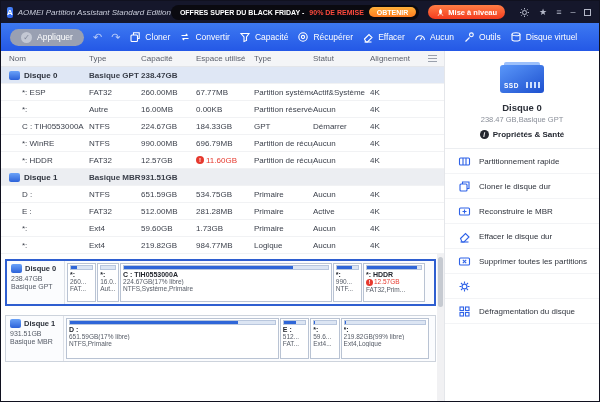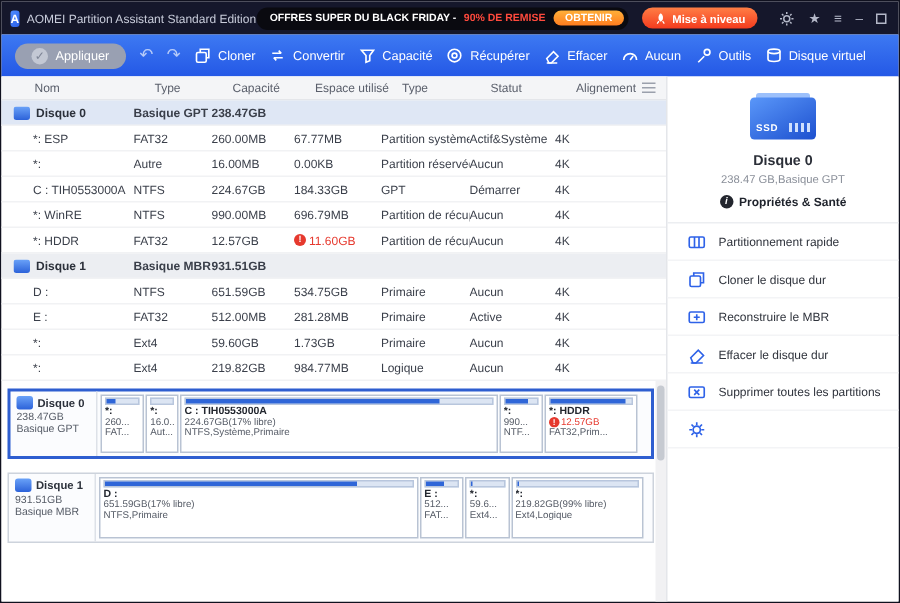--- a/index.html
+++ b/index.html
@@ -4,21 +4,21 @@
 <style>
   * { box-sizing: border-box; margin:0; padding:0; }
   html,body { width:600px; height:402px; overflow:hidden; }
   body { font-family:"Liberation Sans", sans-serif; background:#fff; }
   .window { width:600px; height:402px; display:flex; flex-direction:column; border:1px solid #10111f; }
 
   
   .titlebar { flex:0 0 22px; background:#15172b; display:flex; align-items:center; padding:0 8px 0 6px; }
   .logo { width:11px; height:11px; border-radius:2px; background:linear-gradient(135deg,#4f8cff,#2a5fe8);
           color:#fff; font-size:8px; font-weight:bold; display:flex; align-items:center; justify-content:center; margin-right:5px; }
-  .app-title { color:#c9cddb; font-size:8px; white-space:nowrap; }
+  .app-title { color:#c9cddb; font-size:8px; white-space:nowrap;font-style:italic; }
   .tb-spacer { flex:1; }
   .banner { background:#0a0a10; border-radius:9px; height:15px; display:flex; align-items:center; gap:5px; padding:0 3px 0 9px; }
   .banner-t1 { color:#fff; font-size:7px; font-weight:bold; white-space:nowrap; }
   .banner-t2 { color:#ff4a3d; font-size:7px; font-weight:bold; white-space:nowrap; }
   .obtenir { background:linear-gradient(#ffb03a,#ff7d1f); color:#fff; font-size:7px; font-weight:bold;
              border-radius:7px; padding:1.5px 8px; cursor:pointer; }
   .upgrade { margin-left:9px; background:linear-gradient(#ff7e45,#f43b1e); color:#fff; font-size:7.5px; font-weight:bold;
              border-radius:9px; padding:2.5px 8px; display:flex; gap:3px; align-items:center; cursor:pointer; white-space:nowrap; }
   .tb-icons { display:flex; align-items:center; gap:9px; margin-left:14px; color:#b4b8c8; font-size:9px; }
   .tb-icons .g { line-height:1; cursor:pointer; }
@@ -33,21 +33,21 @@
   .ghost { color:rgba(255,255,255,.65); font-size:11px; line-height:1; cursor:pointer; }
   .tool-item { display:flex; align-items:center; gap:4px; color:#fff; font-size:8.5px; cursor:pointer; white-space:nowrap; }
 
   
   .content { flex:1; display:flex; min-height:0; }
   .main { width:443px; display:flex; flex-direction:column; position:relative; background:#fff; }
   .sidebar { flex:1; border-left:1px solid #e4e6ea; background:#fff; }
 
   
   .thead { display:flex; flex:0 0 16px; align-items:center; background:#f4f5f7; border-bottom:1px solid #e4e6ea;
-           color:#5a5f6b; font-size:8px; padding-left:22px; }
+           color:#5a5f6b; font-size:8px; padding-left:8px; }
   .trow { display:flex; flex:0 0 17px; align-items:center; border-bottom:1px solid #f1f2f4; font-size:8px;
           color:#3a3f4a; padding-left:8px; cursor:default; }
   .trow.disk0 { background:#dfe7f5; }
   .trow.disk1 { background:#eceef2; }
   .c { overflow:hidden; white-space:nowrap; }
   .col1{width:80px}.col2{width:52px}.col3{width:55px}.col4{width:58px}.col5{width:59px}.col6{width:57px}.col7{width:42px}
   .ind { padding-left:13px; }
   .dname { display:flex; align-items:center; gap:4px; font-weight:bold; color:#2c313b; }
   .hdd-ic { width:11px; height:9px; border-radius:2px; background:linear-gradient(#6aa2f8,#2c62d9); flex:0 0 11px; }
   .warn-dot { width:8px; height:8px; border-radius:50%; background:#e6392e; color:#fff; font-size:6px; font-weight:bold;
@@ -486,16 +486,25 @@
               <path d="M4.8 4.8l3.4 3.4M8.2 4.8 4.8 8.2"></path>
           </svg>
           <span>Supprimer toutes les partitions</span>
         </div>
         <div class="sb-item">
           <svg width="13" height="13" viewBox="0 0 13 13" fill="none" stroke="#2e62e8" stroke-width="1.1">
             <circle cx="6.5" cy="6.5" r="2.4"></circle>
             <path d="M6.5 1.5v2M6.5 9.5v2M1.5 6.5h2M9.5 6.5h2M3 3l1.4 1.4M10 3 8.6 4.4M3 10l1.4-1.4M10 10 8.6 8.6"></path>
           </svg>
         </div>
+        <div class="sb-item">
+          <svg width="13" height="13" viewBox="0 0 13 13" fill="none" stroke="#2e62e8" stroke-width="1.1">
+            <rect x="2" y="2" width="3.5" height="3.5"></rect>
+              <rect x="7.5" y="2" width="3.5" height="3.5"></rect>
+            <rect x="2" y="7.5" width="3.5" height="3.5"></rect>
+              <rect x="7.5" y="7.5" width="3.5" height="3.5"></rect>
+          </svg>
+          <span>Défragmentation du disque</span>
+        </div>
       </div>
     </div>
   </div>
 </div>
 
 </body></html>

